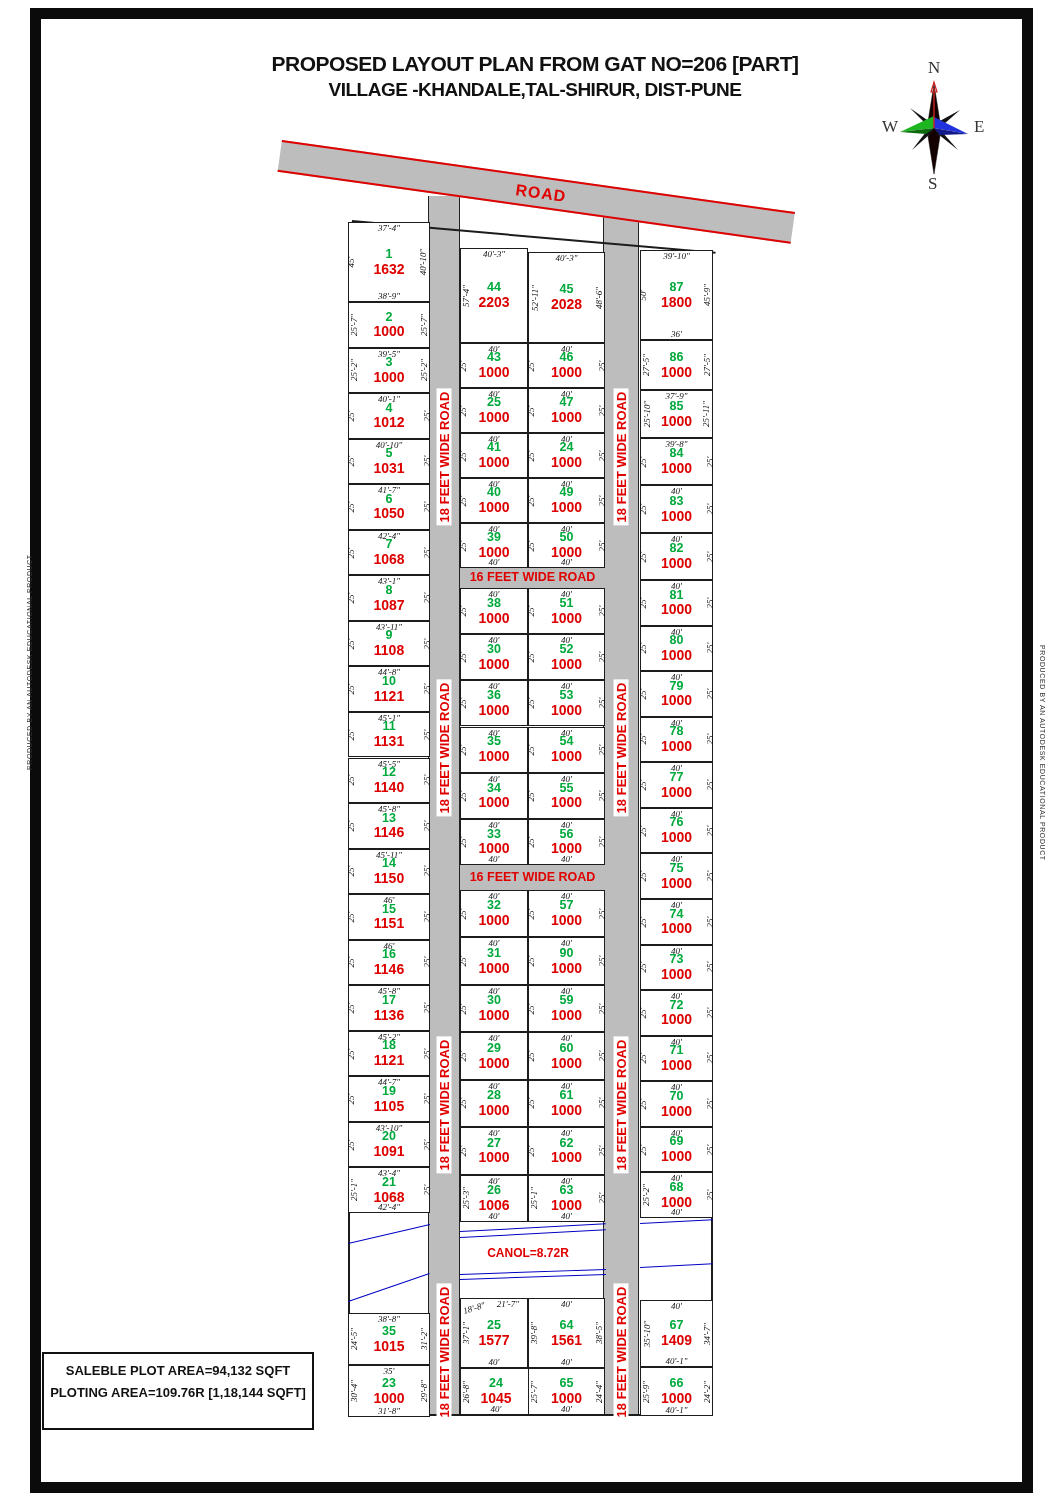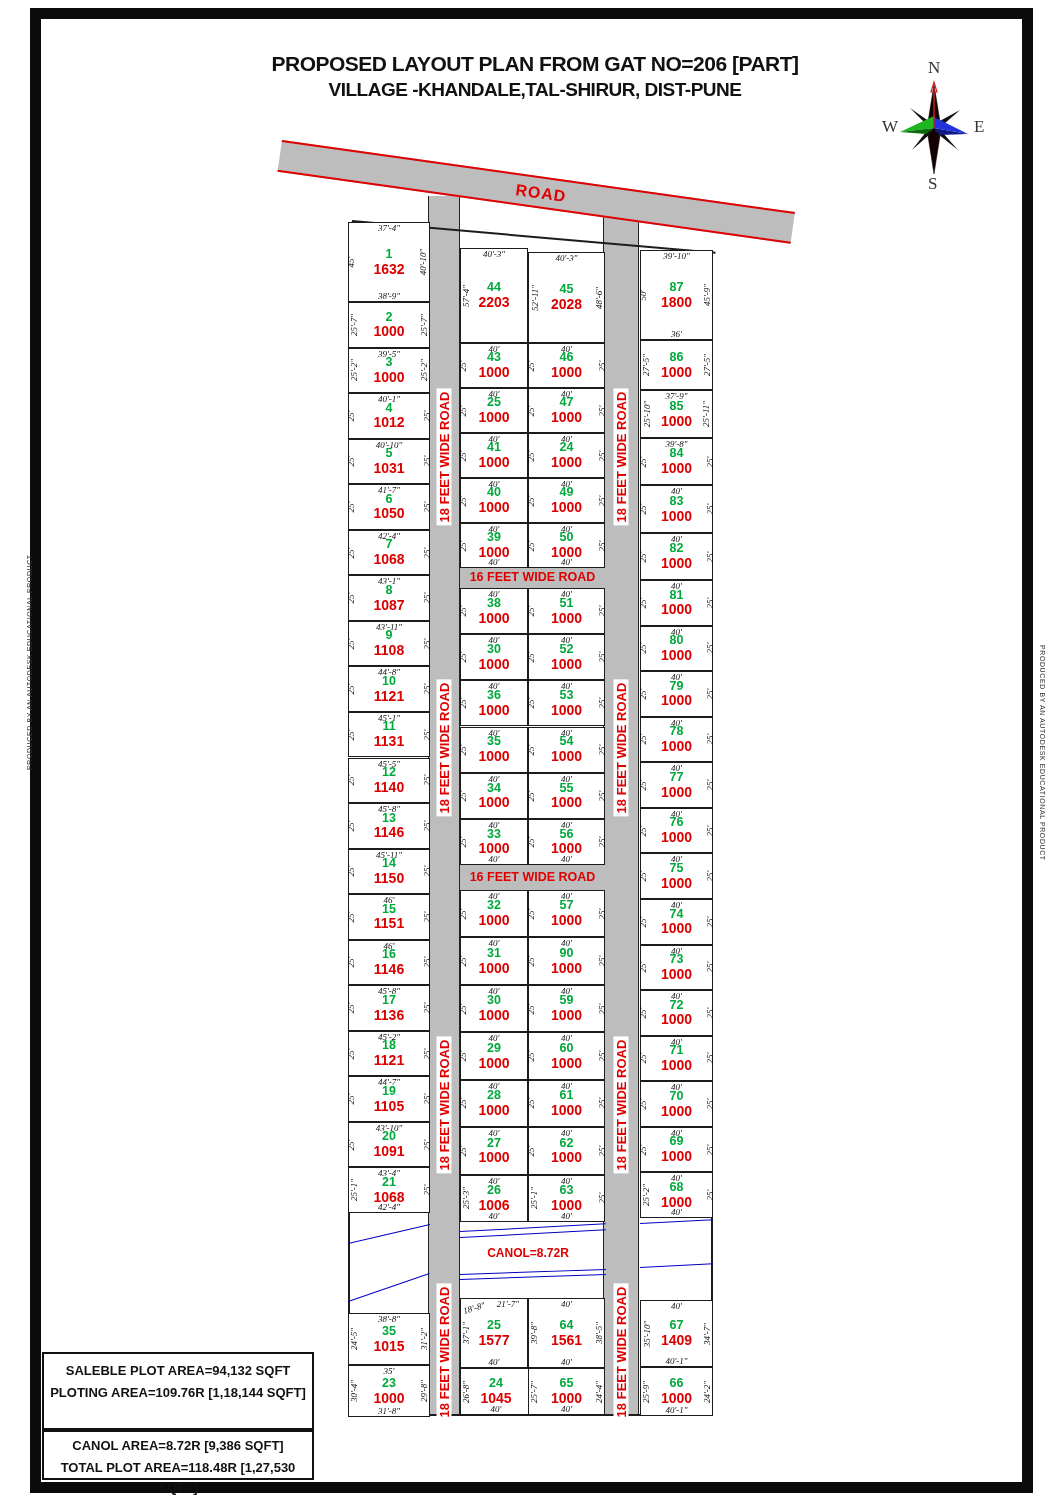--- a/index.html
+++ b/index.html
@@ -114,24 +114,20 @@
   <div class="bline" style="left:460px;top:1274px;width:146px;transform:rotate(-2deg);"></div>
   <div class="bline" style="left:460px;top:1279px;width:146px;transform:rotate(-2deg);"></div>
   <div class="bline" style="left:640px;top:1223px;width:73px;transform:rotate(-3deg);"></div>
   <div class="bline" style="left:640px;top:1267px;width:73px;transform:rotate(-3deg);"></div>
   <div class="canal-label" style="left:528px;top:1253px;">CANOL=8.72R</div>
 
   <div class="sumbox" style="top:1352px;height:78px;padding-top:5px;">
     <p>SALEBLE PLOT AREA=94,132  SQFT</p>
     <p>PLOTING AREA=109.76R [1,18,144 SQFT]</p>
   </div>
-  <div class="sumbox" style="top:1430px;height:50px;padding-top:2px;">
-    <p>CANOL AREA=8.72R [9,386 SQFT]</p>
-    <p>TOTAL PLOT AREA=118.48R [1,27,530 SQFT]</p>
-  </div>
 
   <div class="producer left">PRODUCED BY AN AUTODESK EDUCATIONAL PRODUCT</div>
   <div class="producer right">PRODUCED BY AN AUTODESK EDUCATIONAL PRODUCT</div>
 
 <div class="plot" style="left: 348px; top: 222px; width: 82px; height: 80px;">
       <div class="dim t">37'-4"</div>
       <div class="mid">
         <div class="pnum">1</div>
         <div class="parea">1632</div>
       </div>

